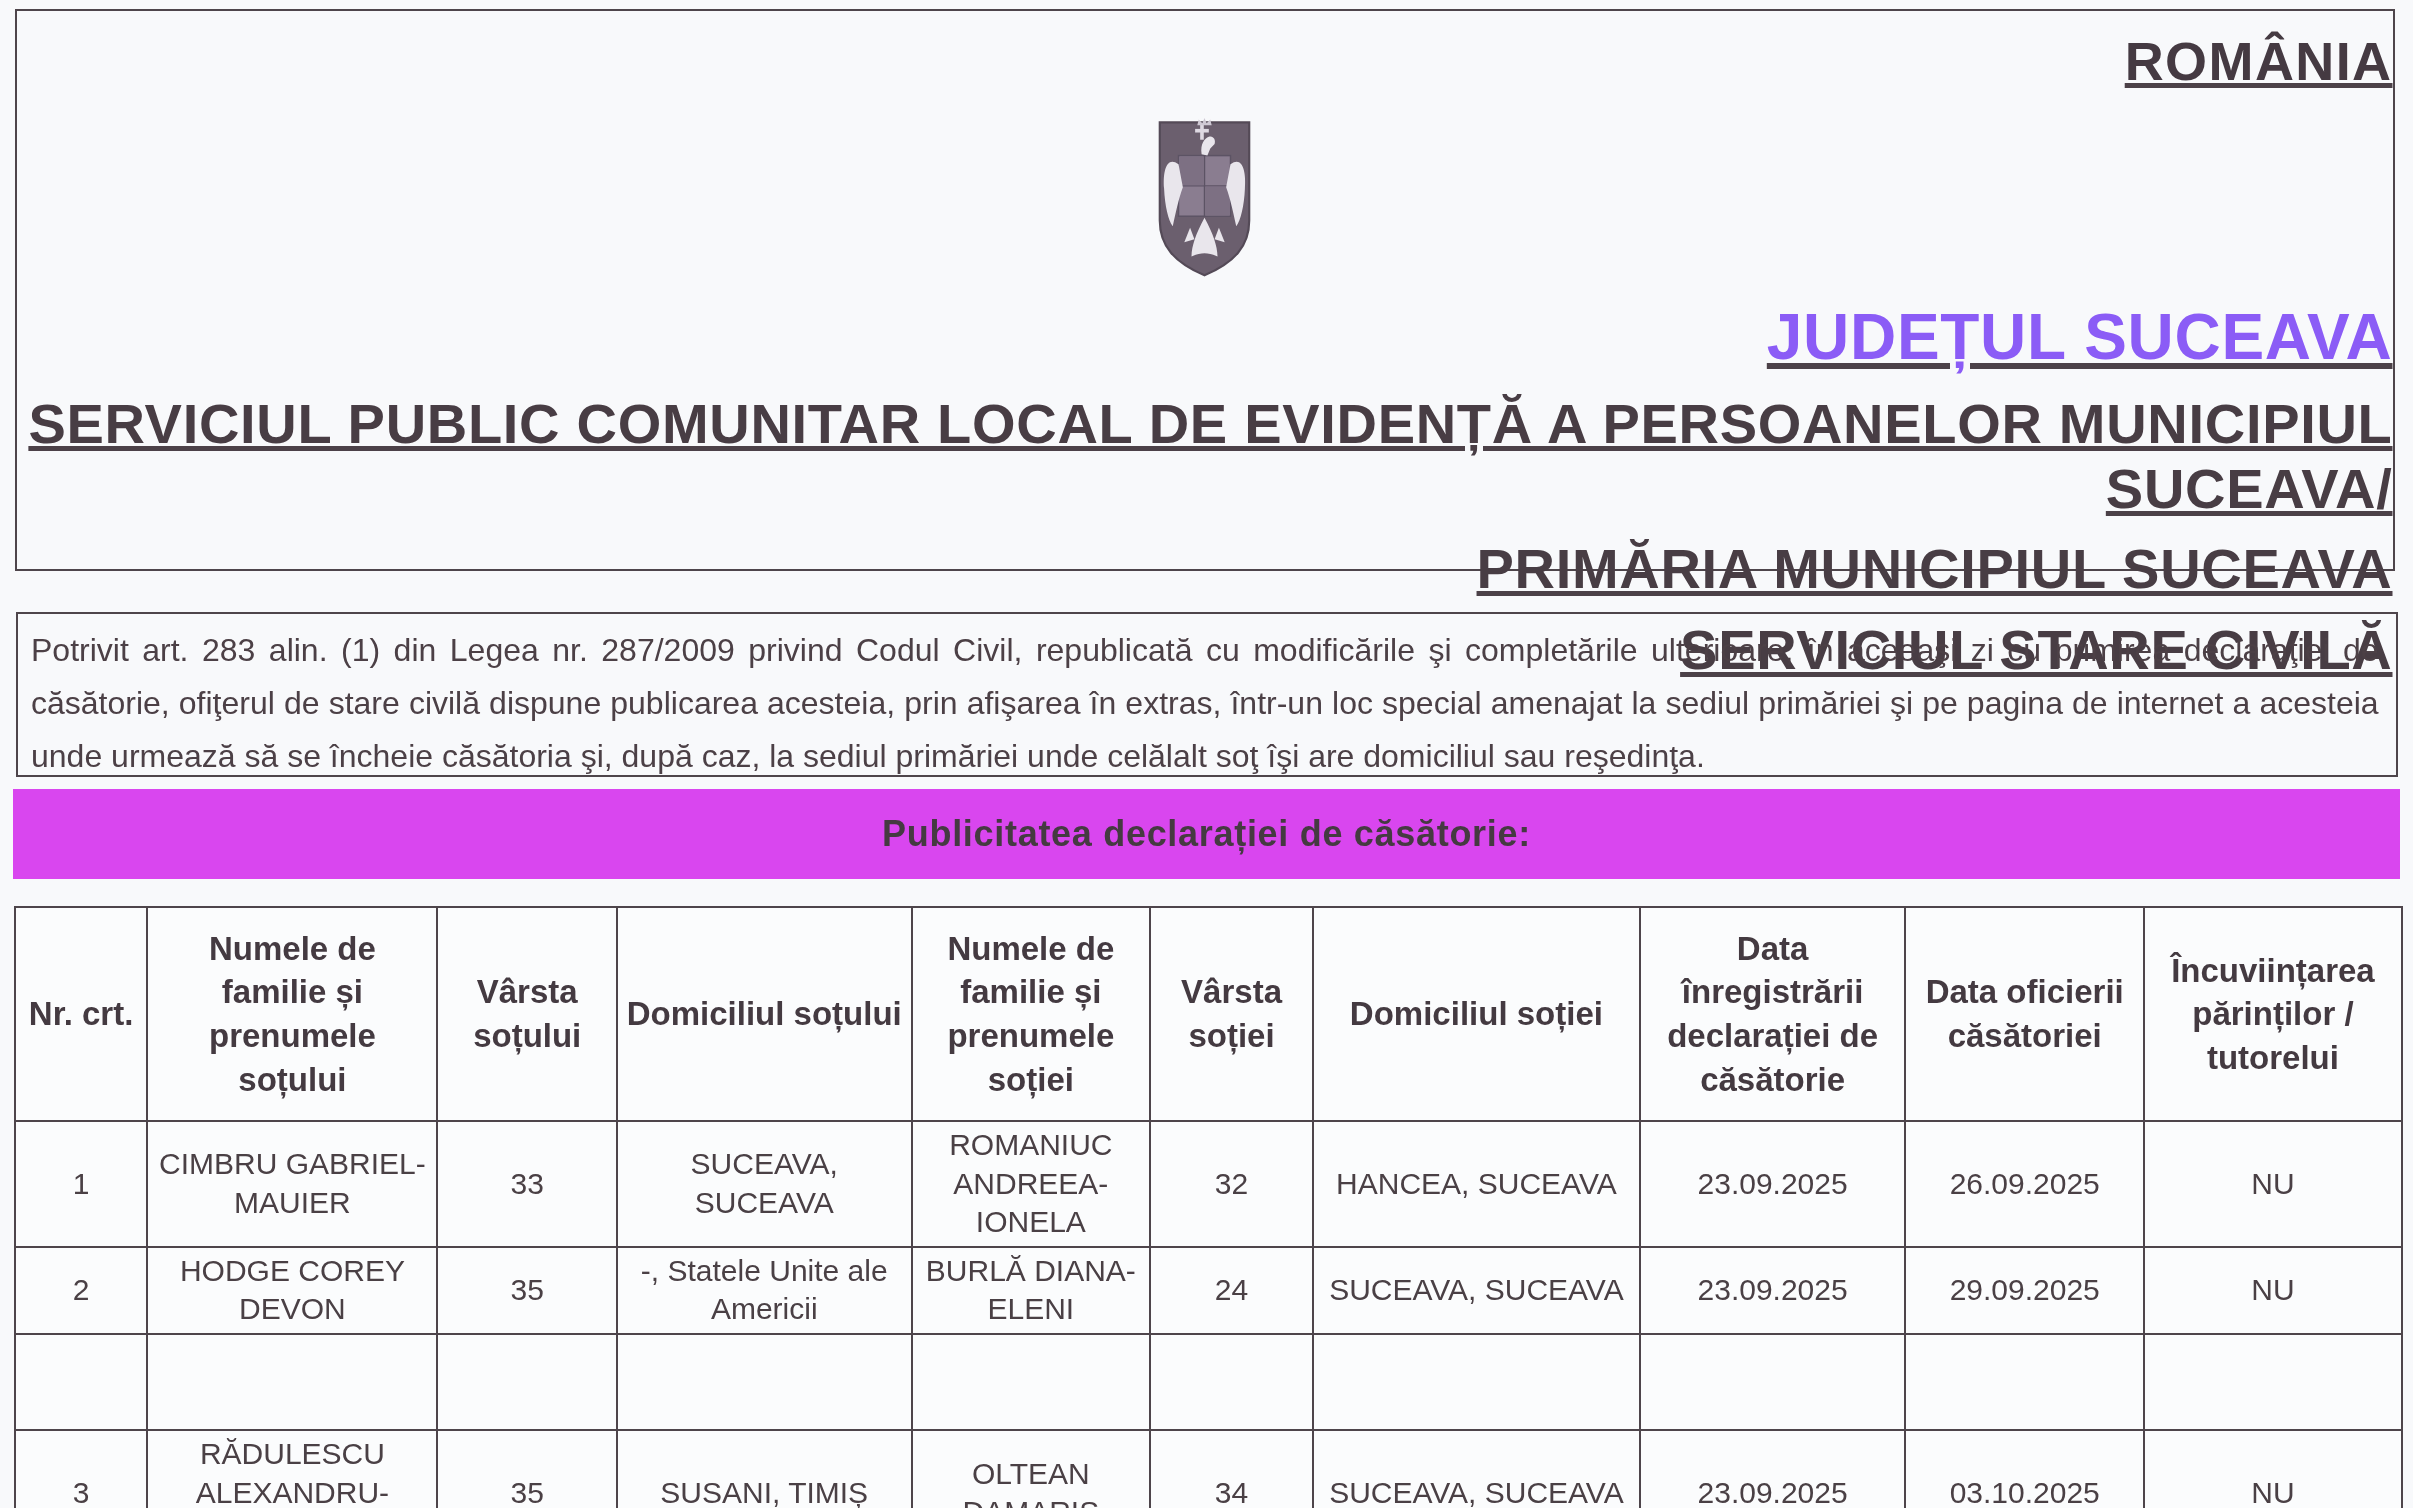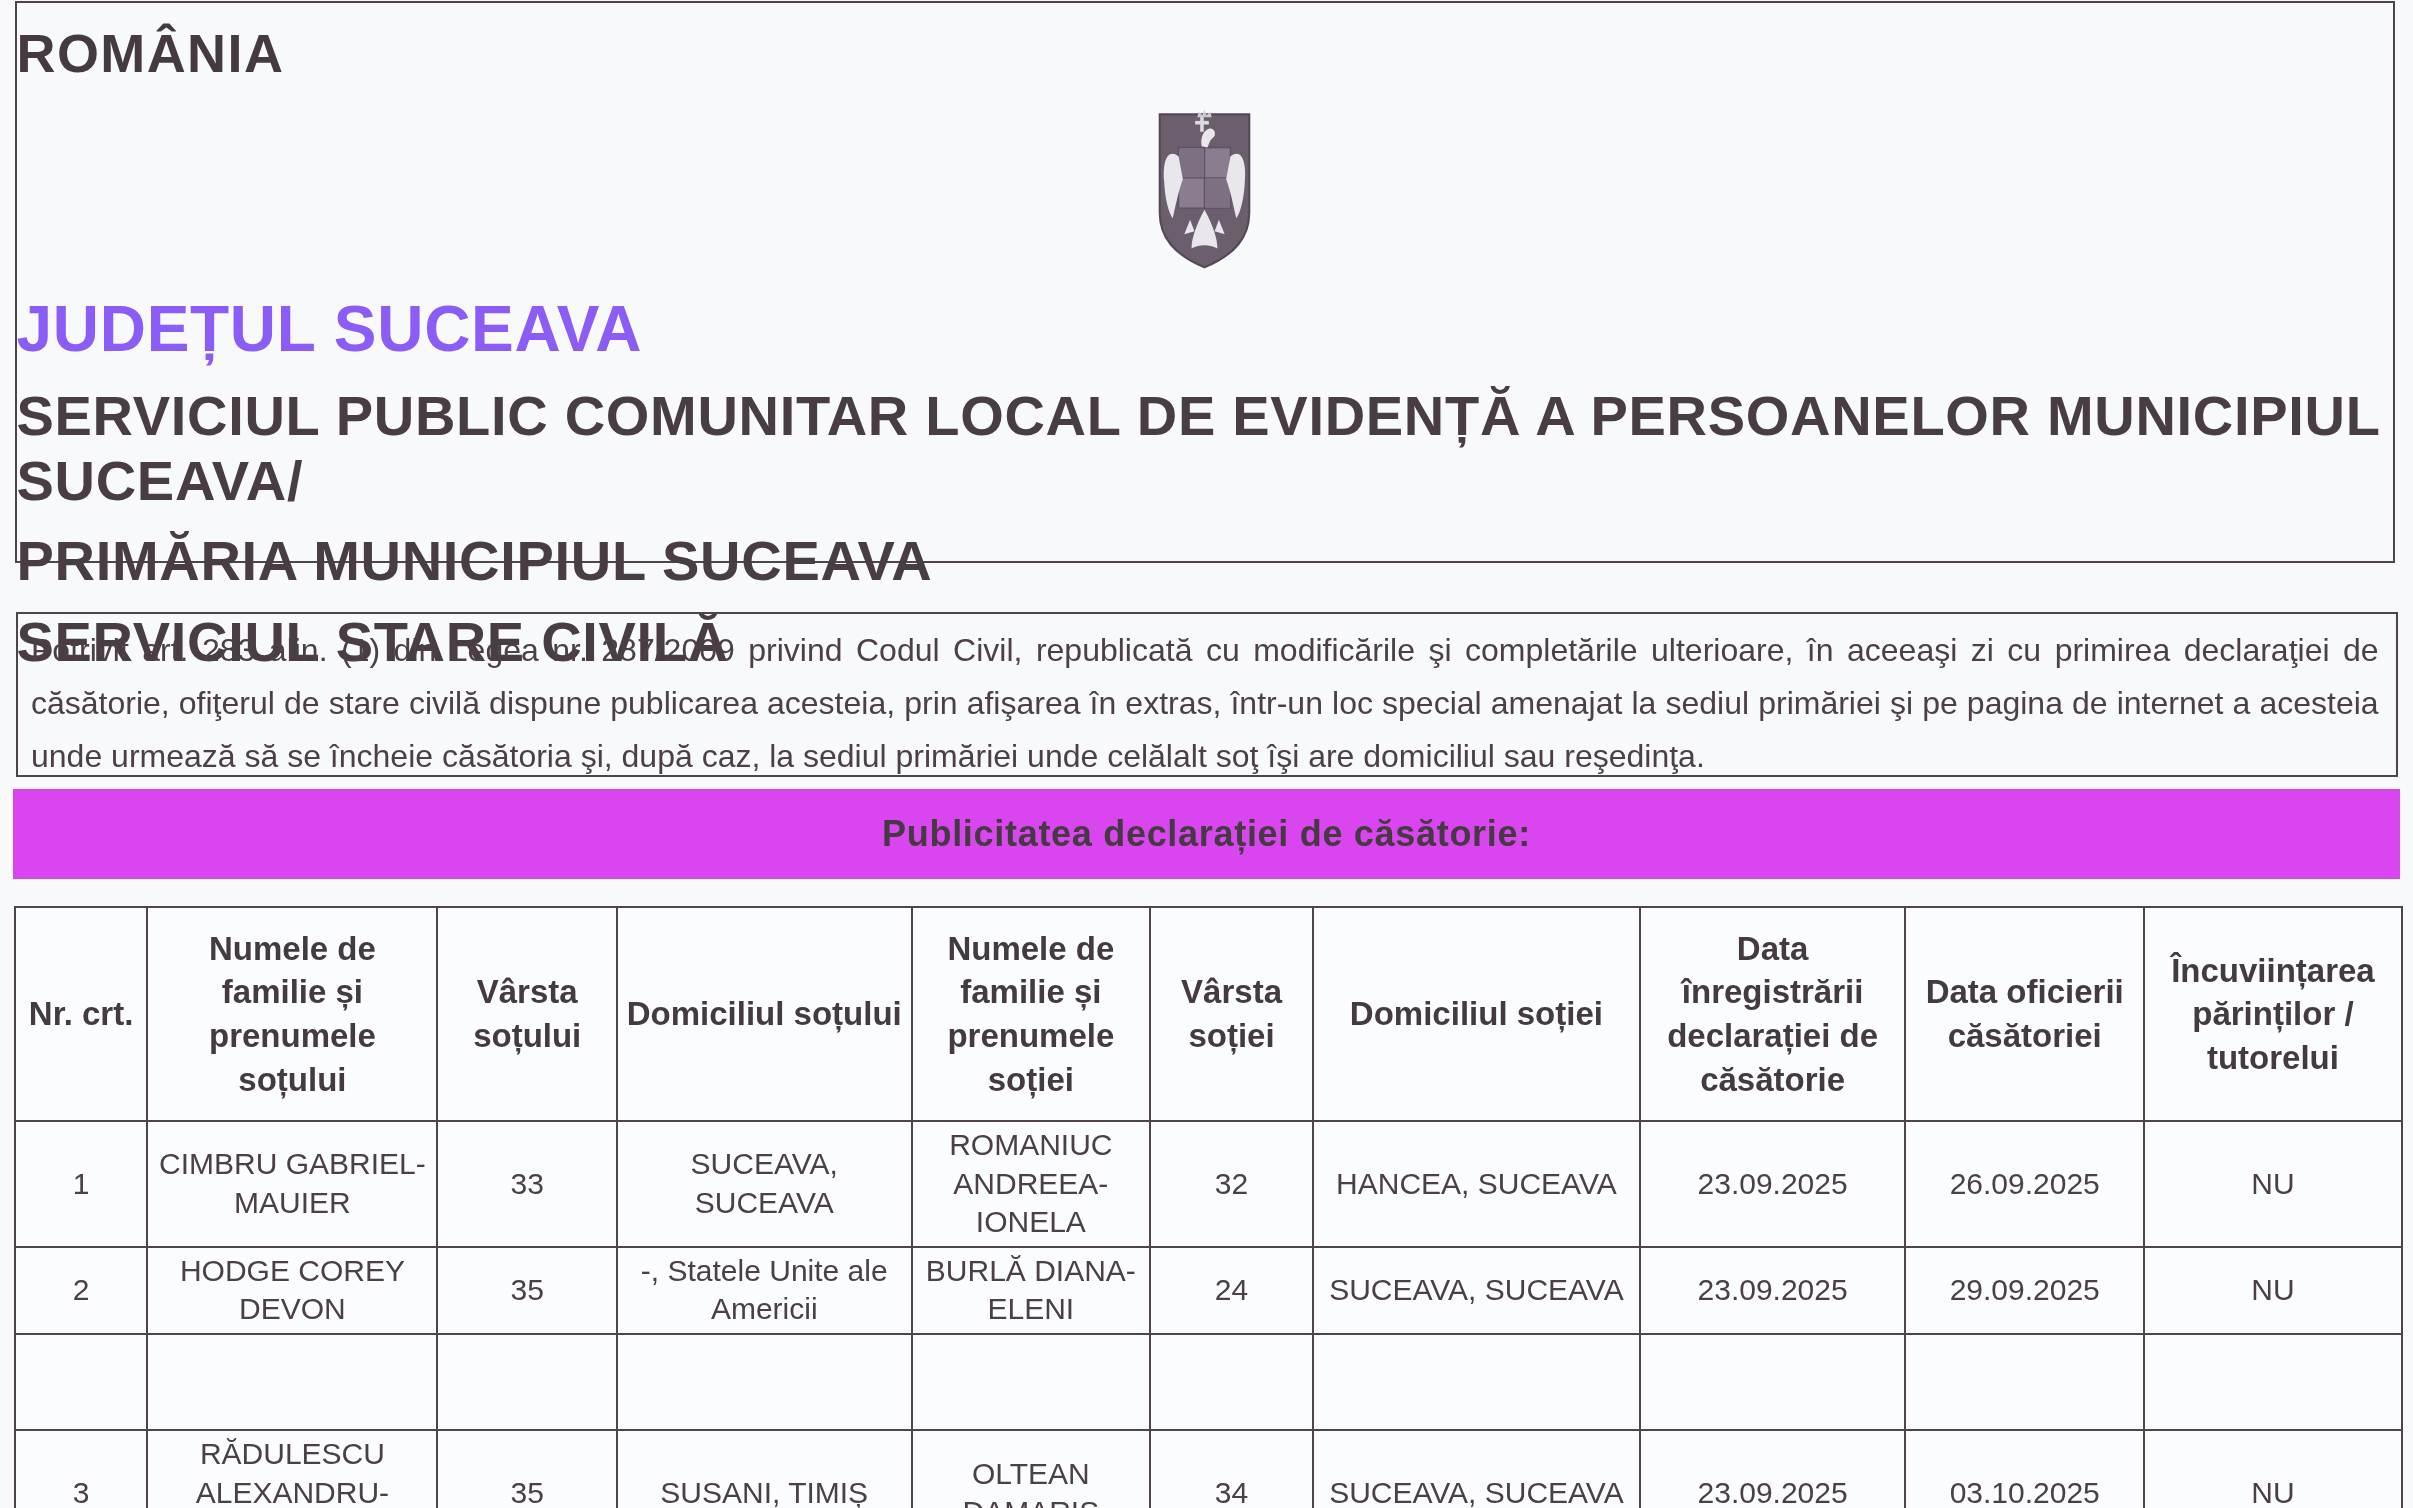--- a/index.html
+++ b/index.html
@@ -8,23 +8,24 @@
     background:#f8f9fb;
     font-family:"Liberation Sans", sans-serif;
     color:#4c4148;
     position:relative;
     overflow:hidden;
   }
   .page{position:absolute;inset:0;}
 
   
   .header-box{
-    position:absolute;left:14.5px;top:1px;width:2380px;height:562px;
+    position:absolute;left:14.5px;top:9px;width:2380px;height:562px;
     border:2.9px solid #4e454b;box-sizing:border-box;
-    text-align:left;
+    text-align:right;
+    text-decoration:underline;
   }
   .country-title{
     margin-top:19px;
     font-size:54px;font-weight:bold;letter-spacing:1.4px;color:#453a42;
   }
   .coat{
     margin:20px auto 4.3px auto;width:101px;height:168px;display:block;
   }
   .county-title{
     margin-top:20px;font-size:64px;font-weight:bold;color:#8b5cf6;letter-spacing:0.7px;

